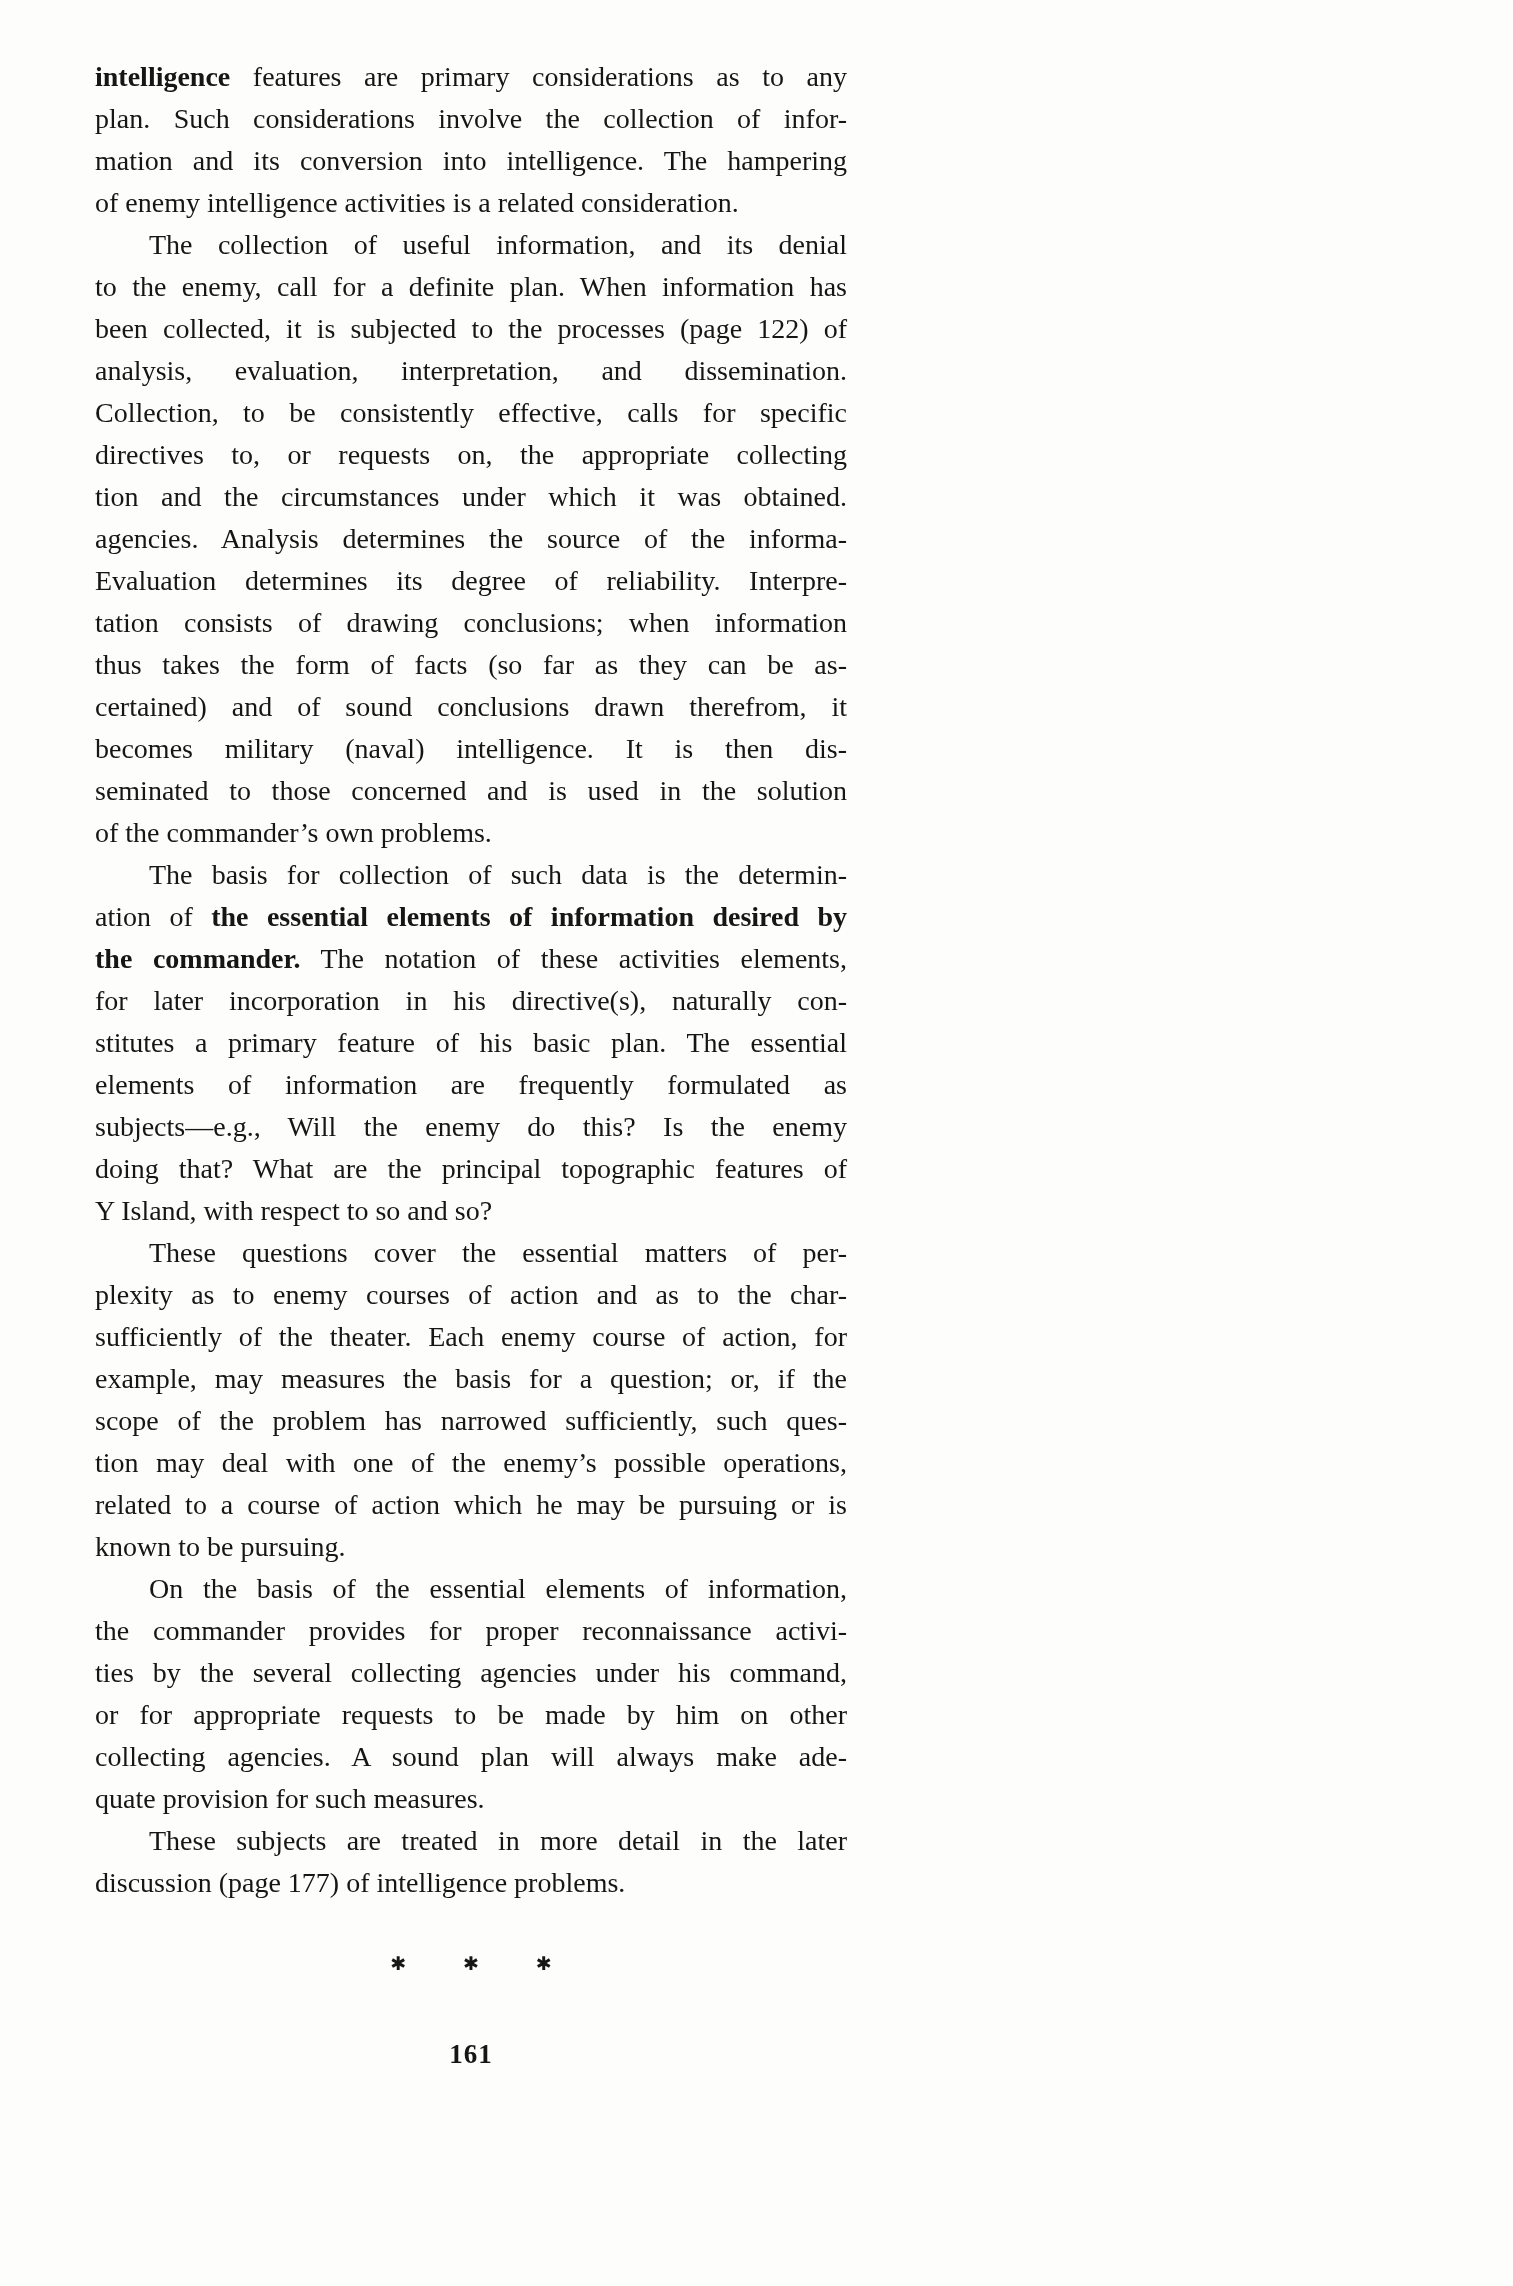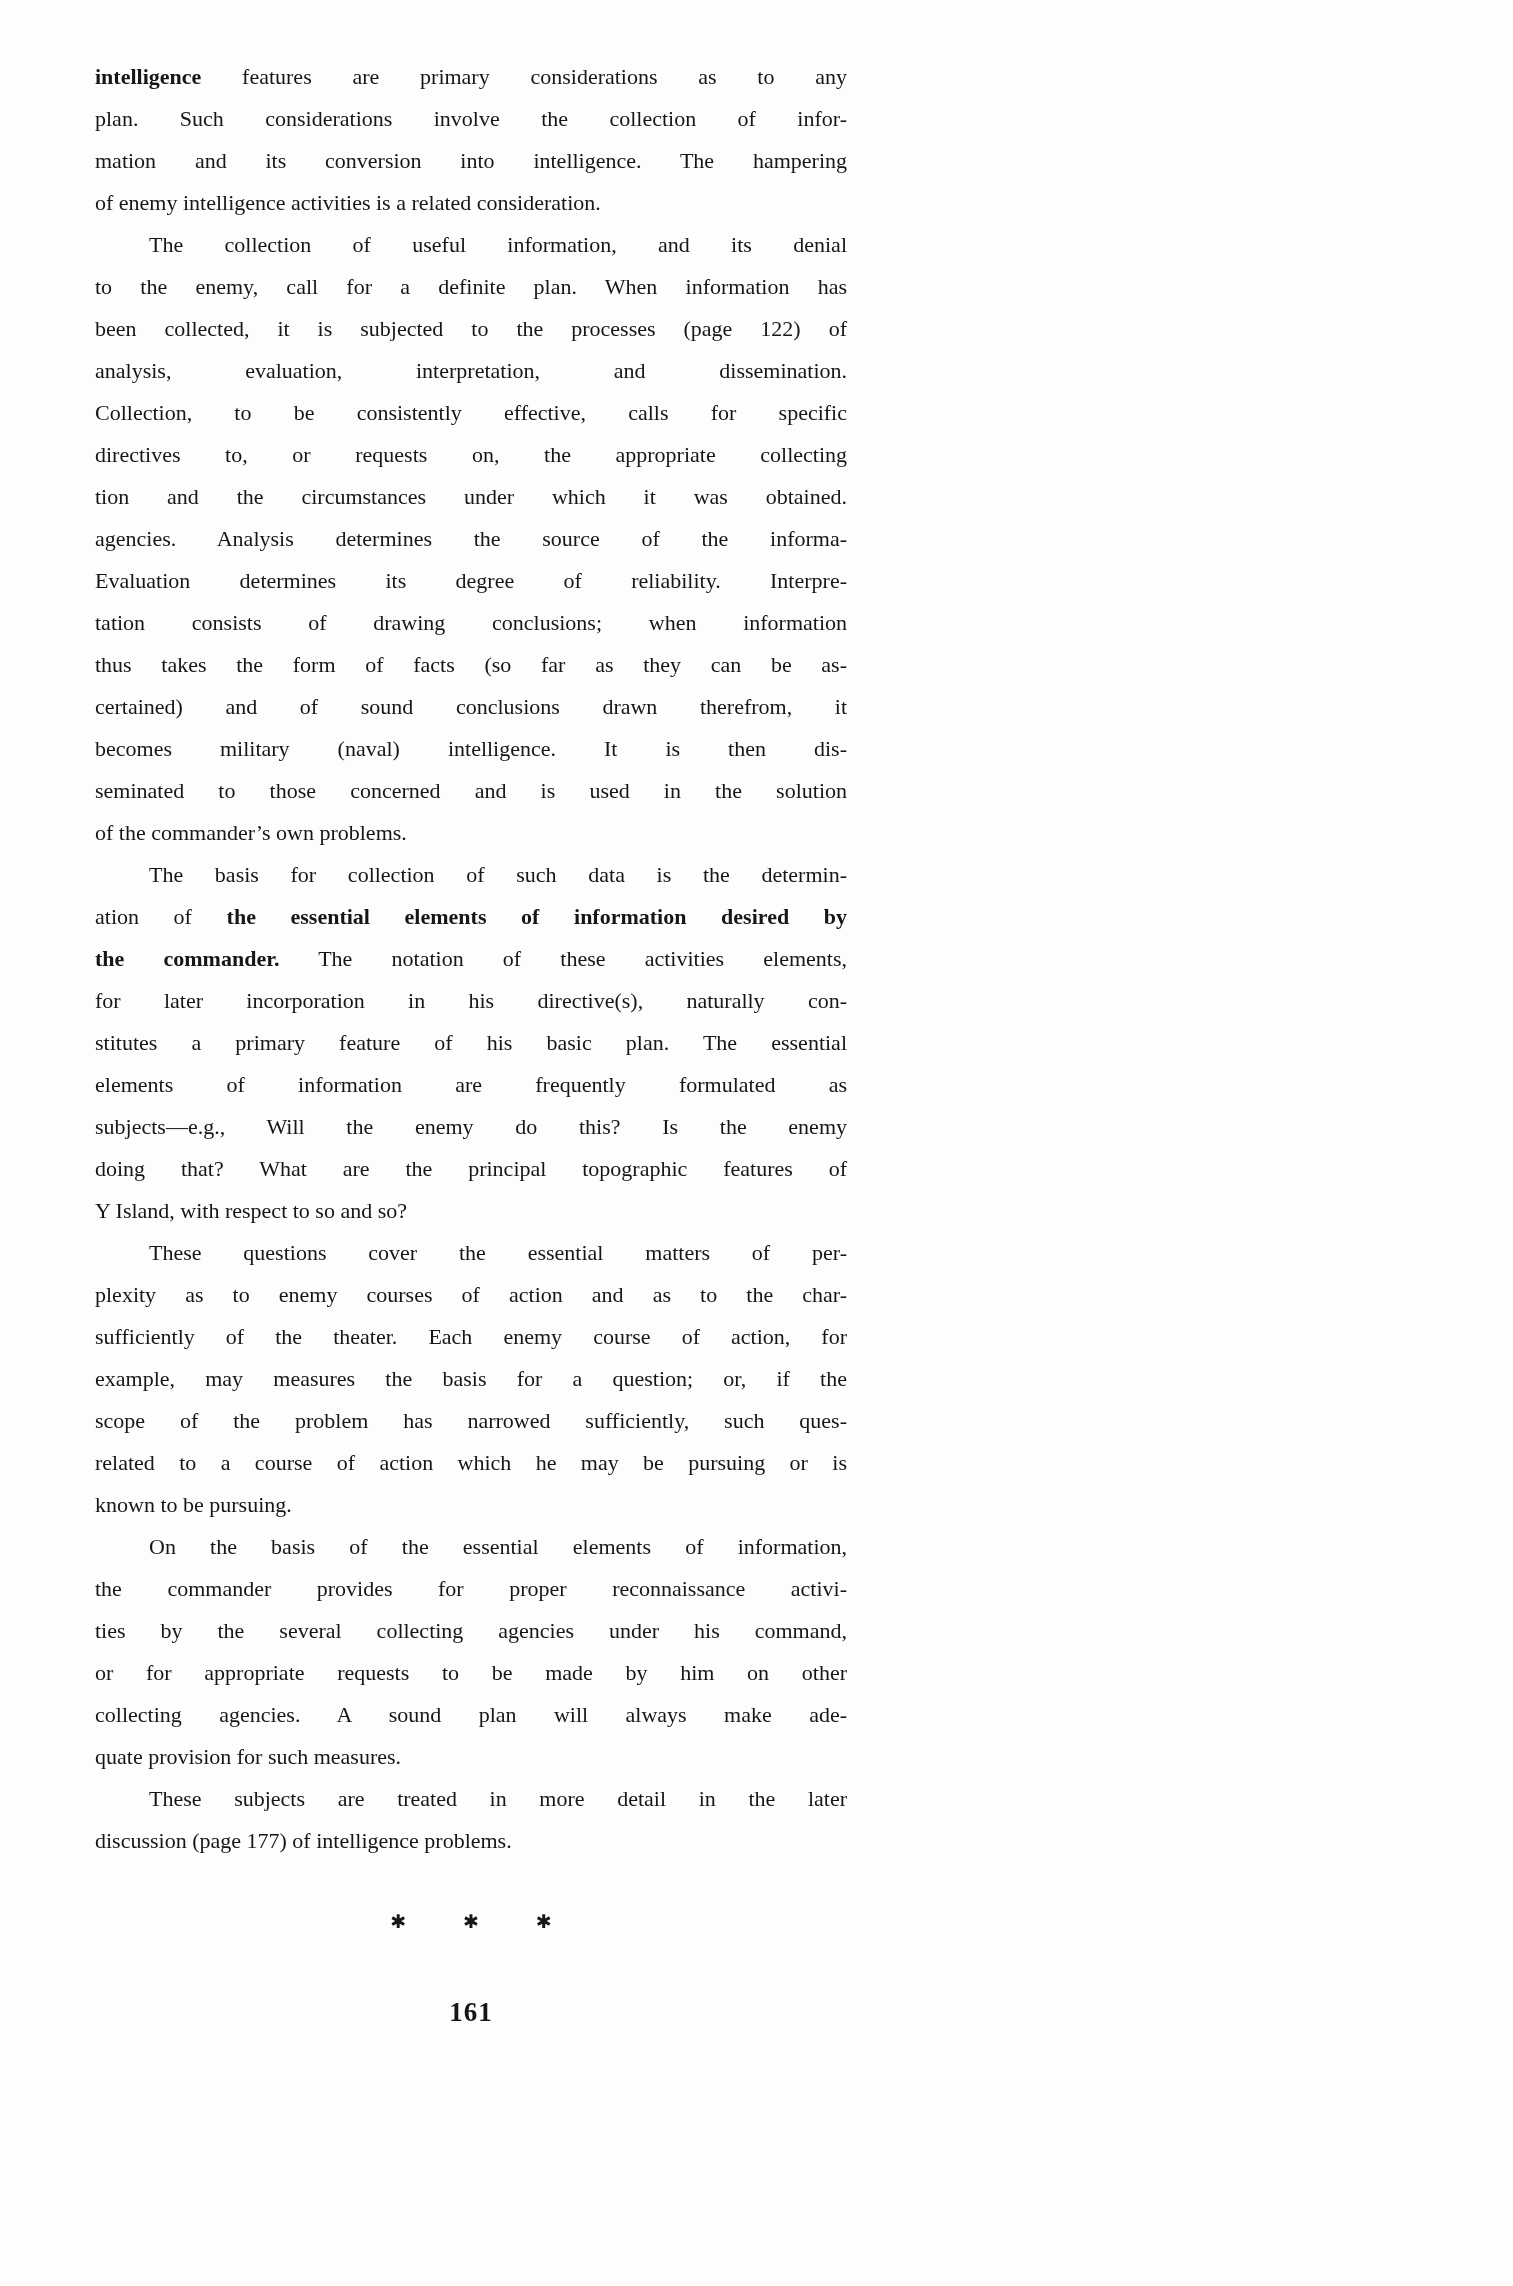--- a/index.html
+++ b/index.html
@@ -14,21 +14,21 @@
     position: relative;
   }
   .text-col {
     position: absolute;
     left: 95px;
     top: 56px;
     width: 752px;
   }
   .para { margin: 0; }
   .line {
-    font-size: 22px;
+    font-size: 28px;
     line-height: 42px;
     text-align: justify;
     text-align-last: justify;
   }
   .line.last { text-align-last: left; }
   .line.indent { text-indent: 54px; }
   .bold { font-weight: 700; }
   .section-break {
     margin-top: 48px;
     text-align: center;
@@ -83,20 +83,21 @@
           <div class="line"><span>subjects—e.g., Will the enemy do this? Is the enemy</span></div>
           <div class="line"><span>doing that? What are the principal topographic features of</span></div>
           <div class="line last"><span>Y Island, with respect to so and so?</span></div>
         </div>
         <div class="para">
           <div class="line indent"><span>These questions cover the essential matters of per-</span></div>
           <div class="line"><span>plexity as to enemy courses of action and as to the char-</span></div>
           <div class="line"><span>sufficiently of the theater. Each enemy course of action, for</span></div>
           <div class="line"><span>example, may measures the basis for a question; or, if the</span></div>
           <div class="line"><span>scope of the problem has narrowed sufficiently, such ques-</span></div>
+          <div class="line"><span>tion may deal with one of the enemy’s possible operations,</span></div>
           <div class="line"><span>related to a course of action which he may be pursuing or is</span></div>
           <div class="line last"><span>known to be pursuing.</span></div>
         </div>
         <div class="para">
           <div class="line indent"><span>On the basis of the essential elements of information,</span></div>
           <div class="line"><span>the commander provides for proper reconnaissance activi-</span></div>
           <div class="line"><span>ties by the several collecting agencies under his command,</span></div>
           <div class="line"><span>or for appropriate requests to be made by him on other</span></div>
           <div class="line"><span>collecting agencies.  A sound plan will always make ade-</span></div>
           <div class="line last"><span>quate provision for such measures.</span></div>

